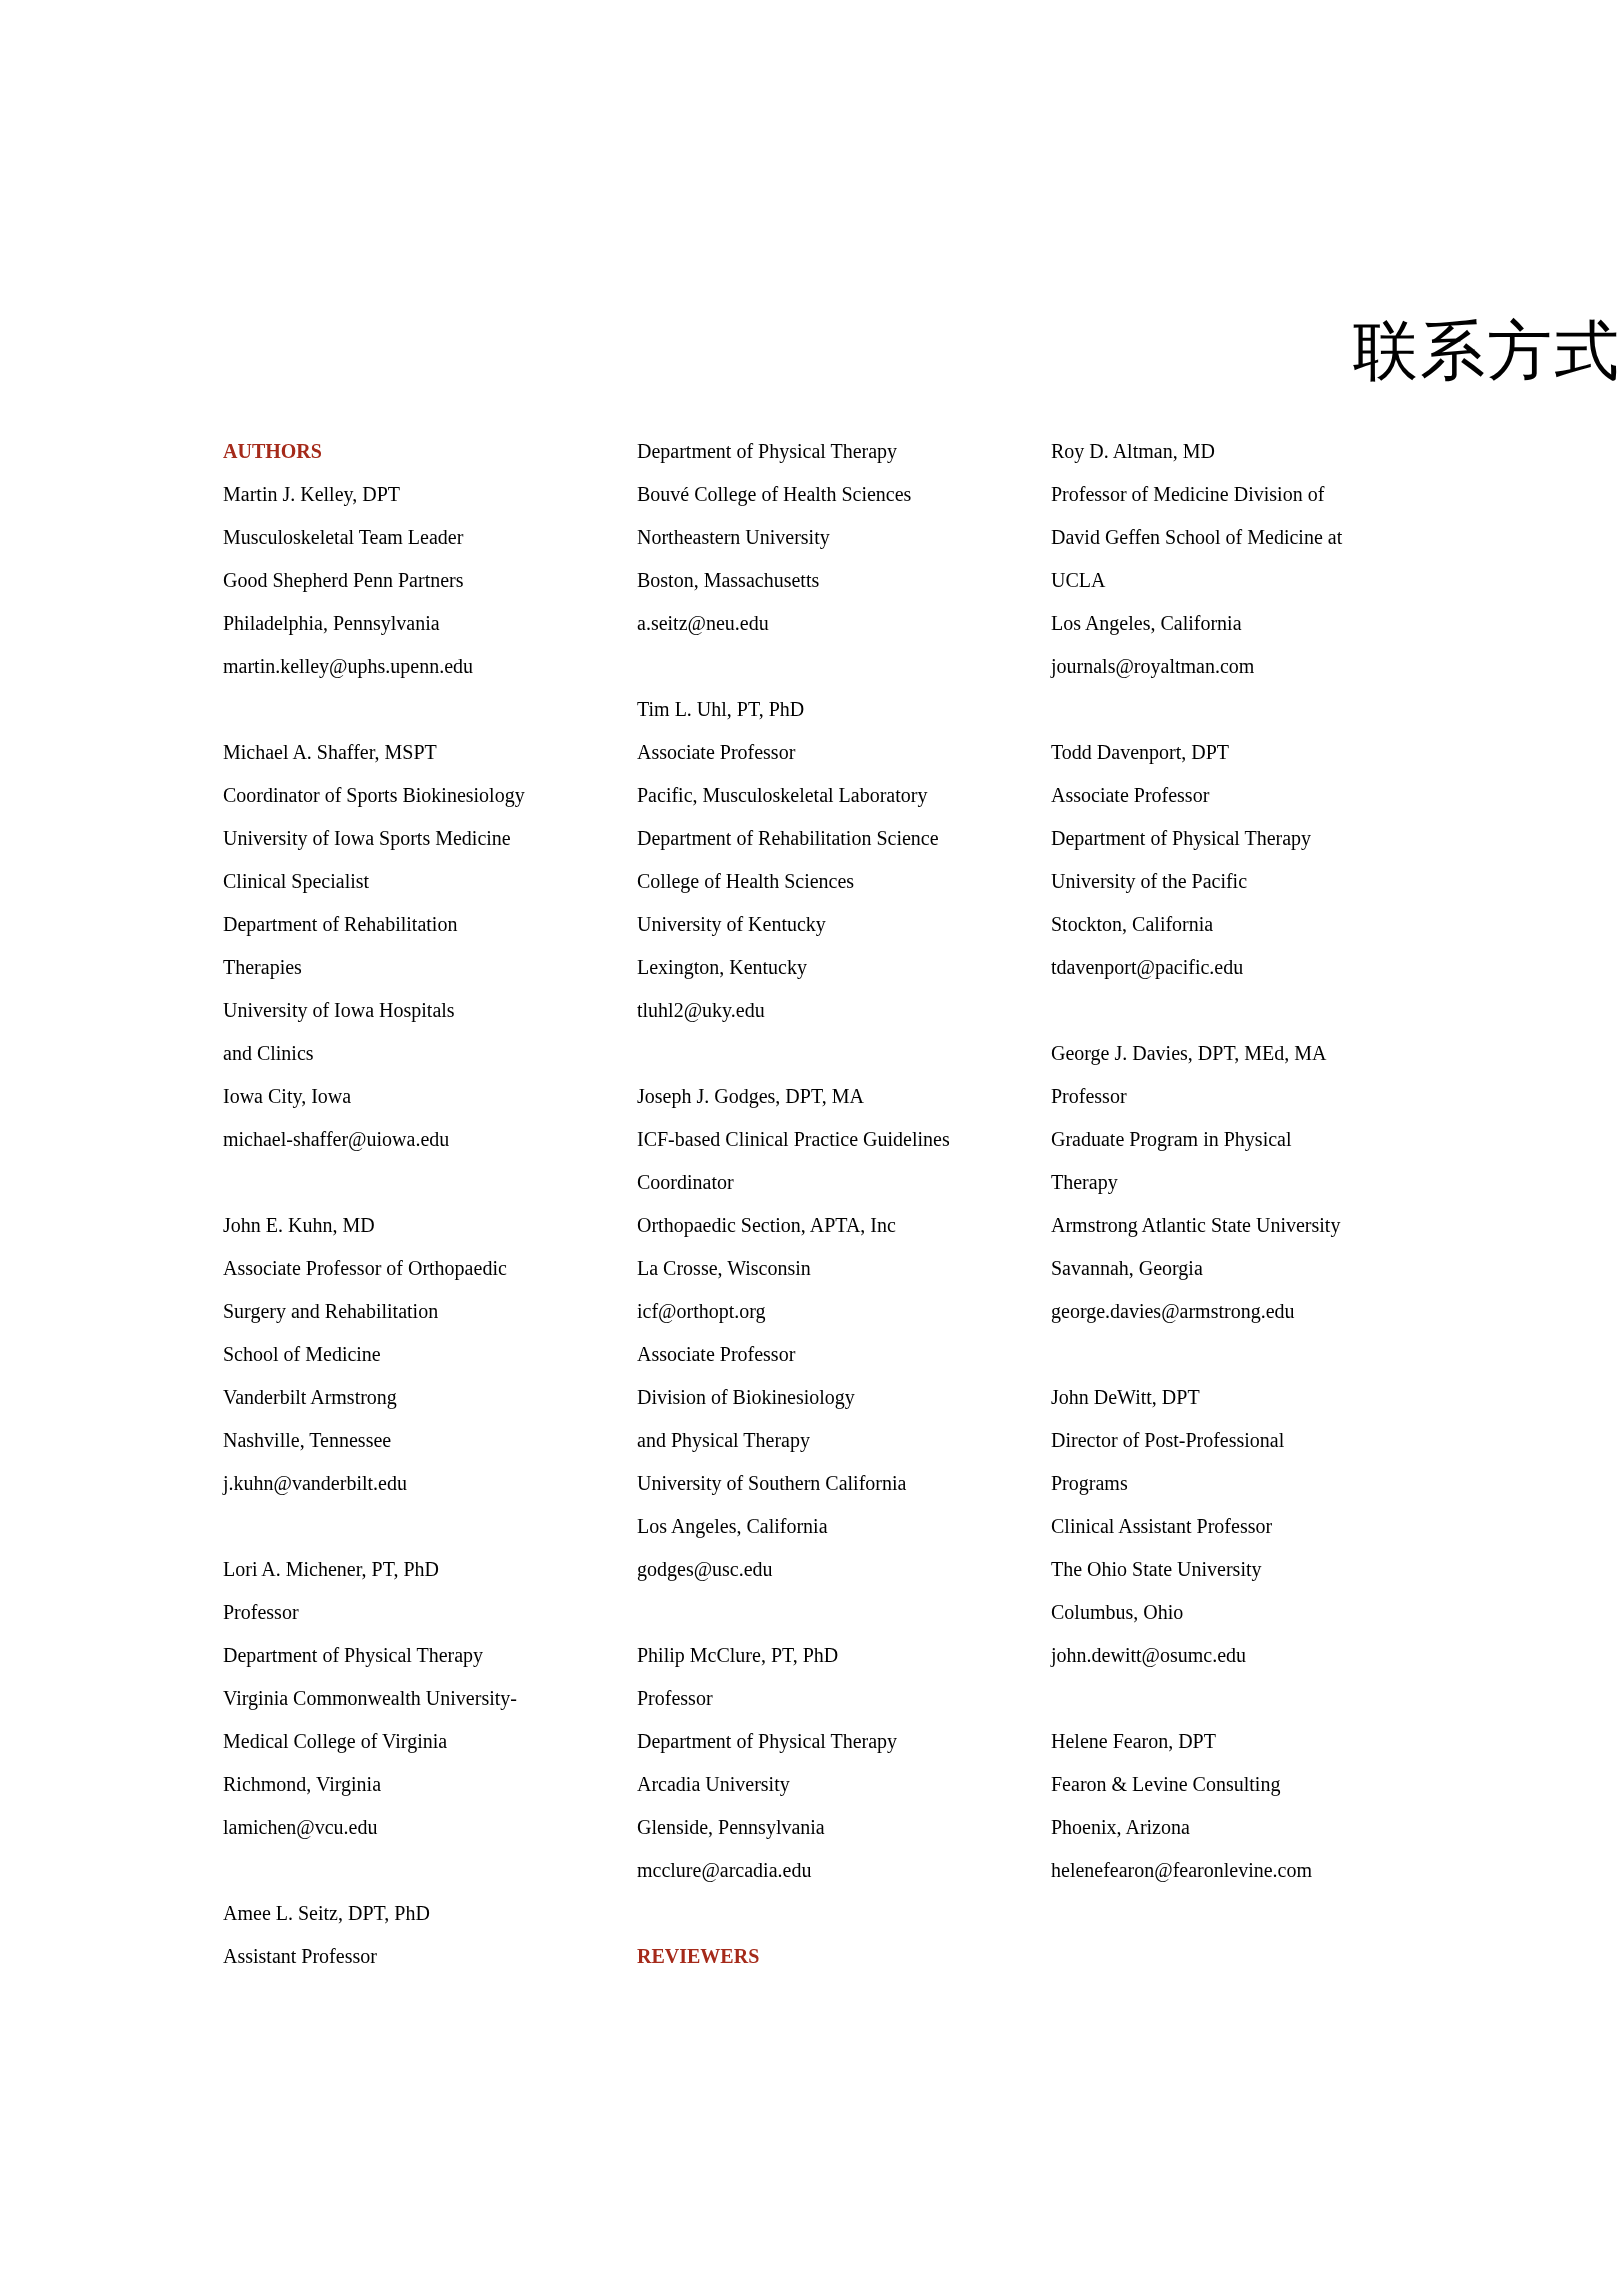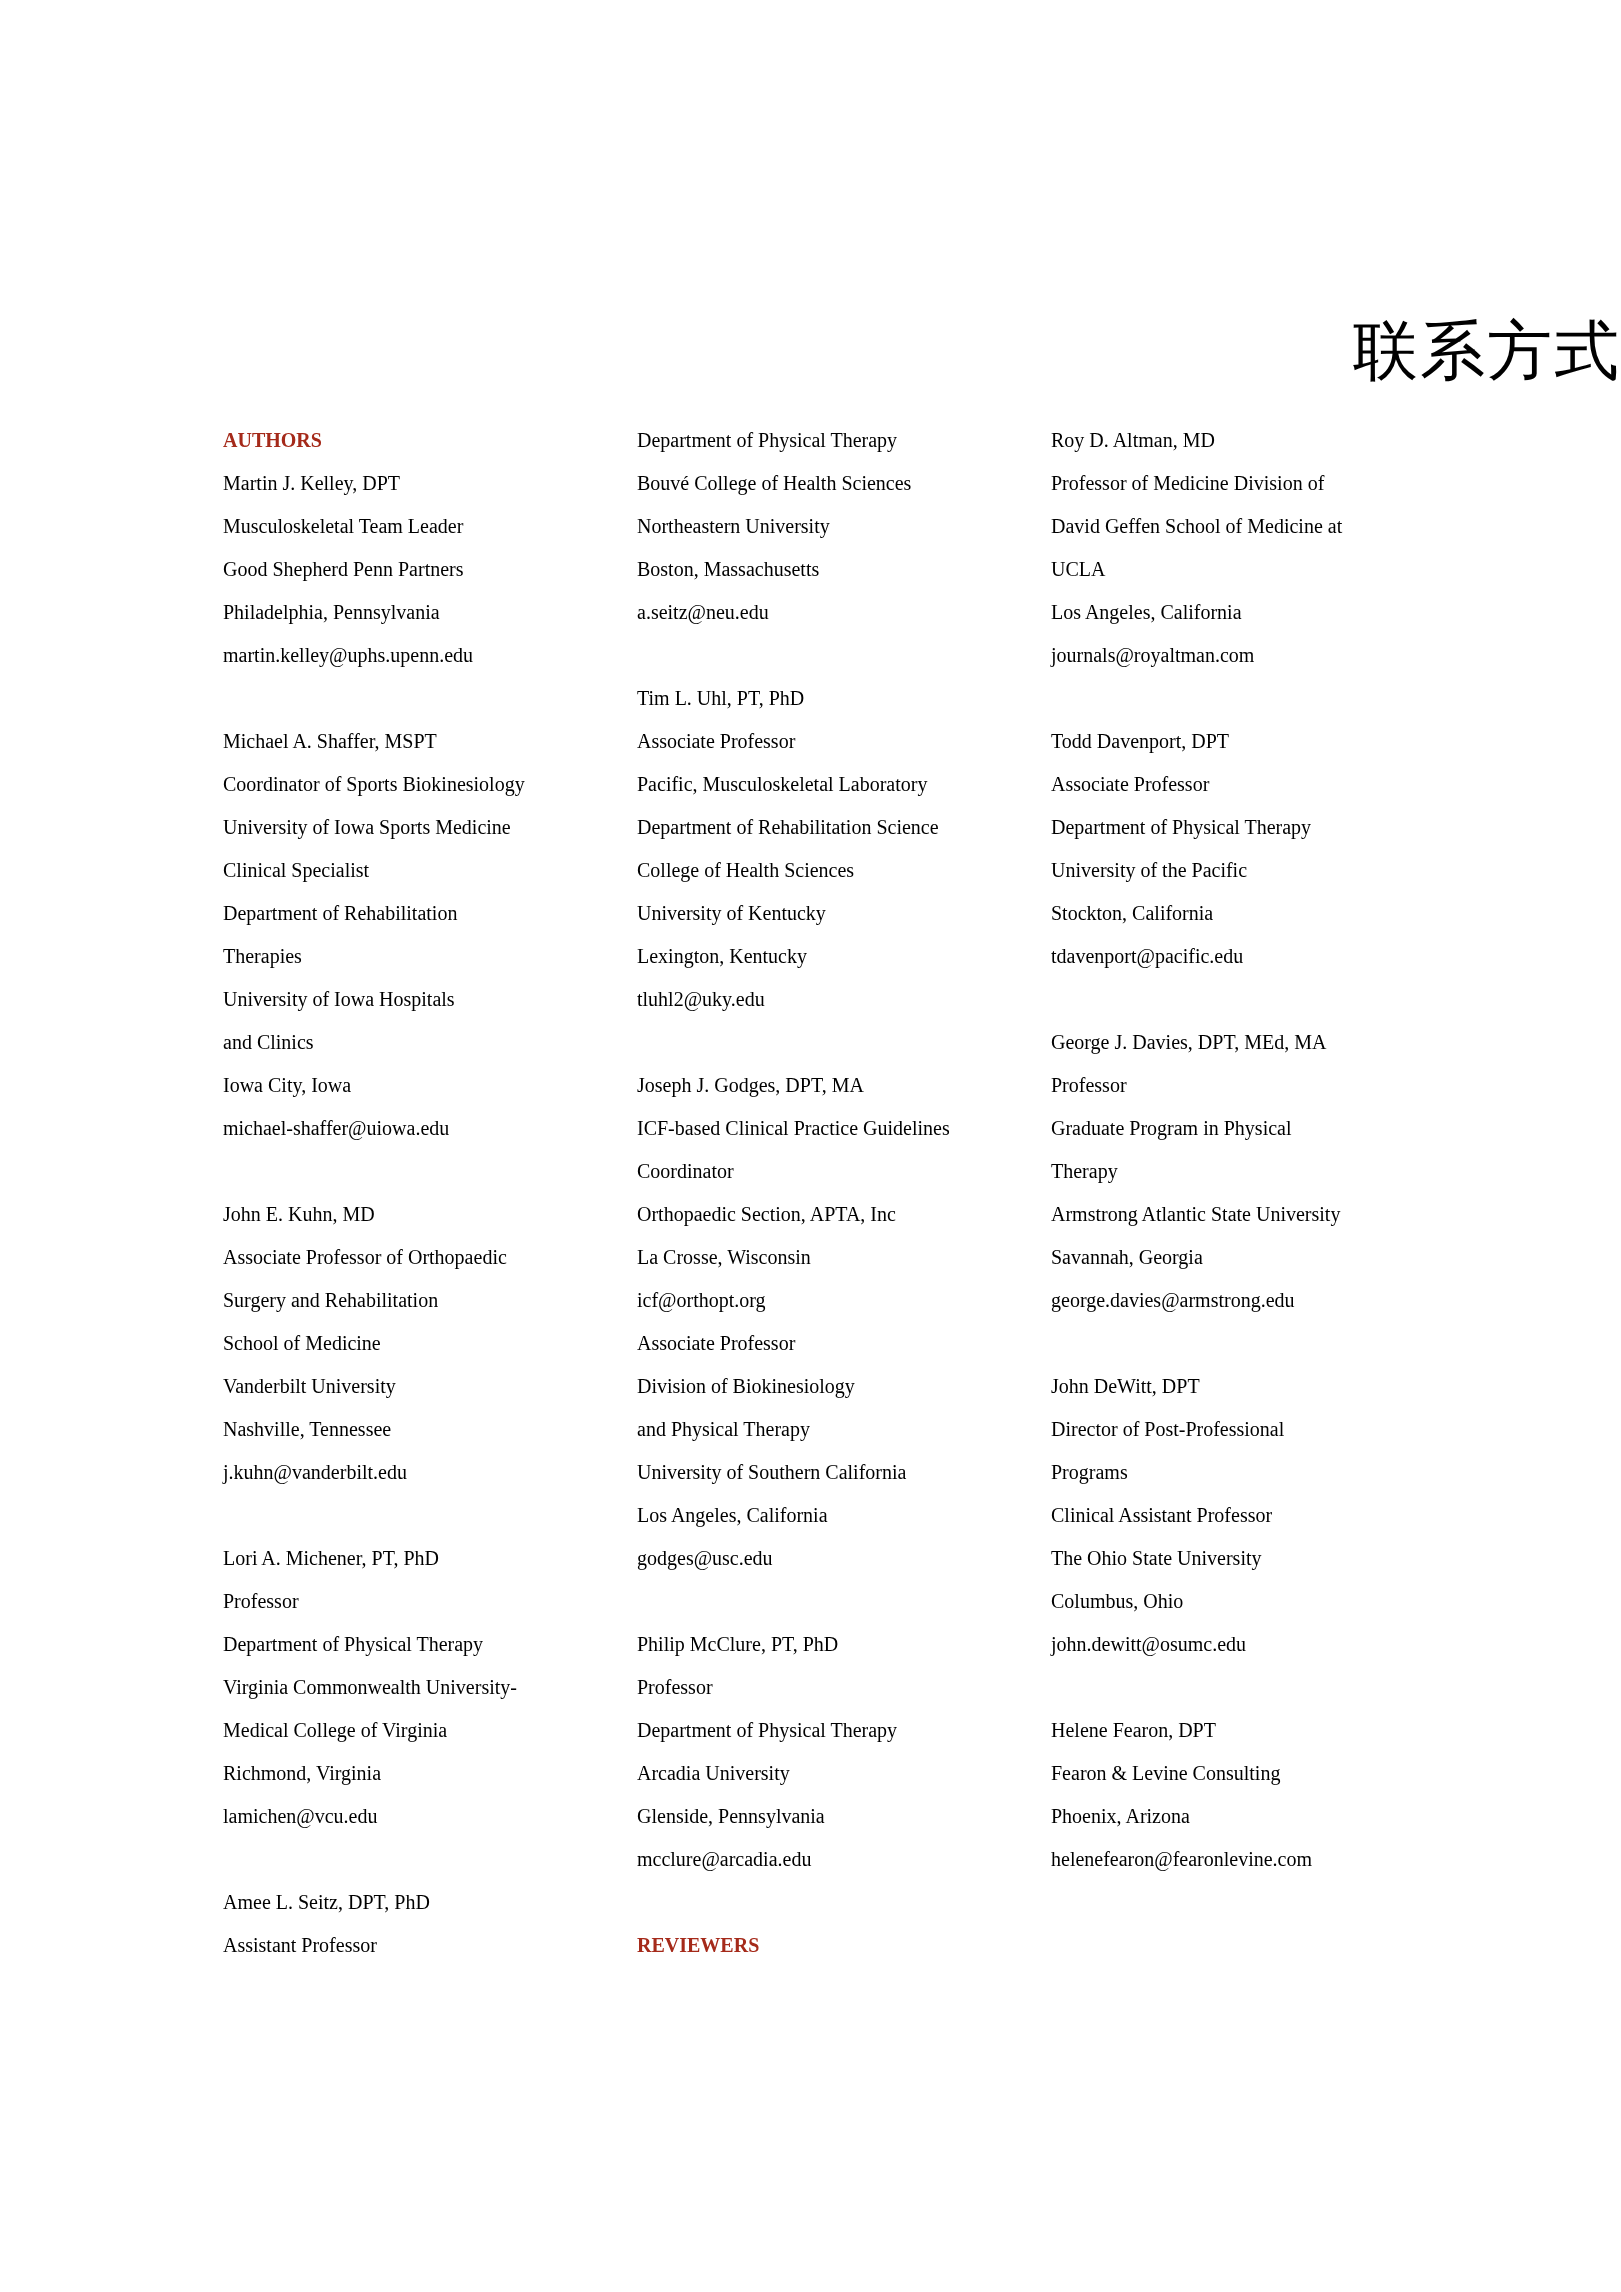--- a/index.html
+++ b/index.html
@@ -1,21 +1,21 @@
 <!DOCTYPE html>
 <html><head>
   <meta charset="utf-8">
   <style>
     html, body { margin: 0; padding: 0; background: #ffffff; }
     body { width: 1621px; height: 2293px; position: relative; overflow: hidden;
       font-family: "Liberation Serif", "DejaVu Serif", serif; color: #000; }
     .page-title { position: absolute; top: 263px; left: 0; width: 1621px; text-align: right;
       font-size: 65px; line-height: 88px; font-weight: normal; letter-spacing: 2px;
       font-family: "DejaVu Serif", "Liberation Serif", serif; }
-    .column { position: absolute; top: 419px; width: 392px; }
+    .column { position: absolute; top: 430px; width: 392px; }
     .col-1 { left: 223px; }
     .col-2 { left: 637px; }
     .col-3 { left: 1051px; }
     .line { font-size: 20px; line-height: 43px; height: 43px; white-space: nowrap; }
     .spacer { height: 43px; }
     .section-heading { color: #a52a1a; font-weight: bold; }
     .name { font-weight: normal; }
   </style>
 </head>
 <body>
@@ -43,21 +43,21 @@
       <div class="line">and Clinics</div>
       <div class="line">Iowa City, Iowa</div>
       <div class="line">michael-shaffer@uiowa.edu</div>
     </div>
     <div class="spacer"></div>
     <div class="entry">
       <div class="line"><span class="name">John E. Kuhn</span><span class="cred">, MD</span></div>
       <div class="line">Associate Professor of Orthopaedic</div>
       <div class="line">Surgery and Rehabilitation</div>
       <div class="line">School of Medicine</div>
-      <div class="line">Vanderbilt University</div>
+      <div class="line">Vanderbilt Armstrong</div>
       <div class="line">Nashville, Tennessee</div>
       <div class="line">j.kuhn@vanderbilt.edu</div>
     </div>
     <div class="spacer"></div>
     <div class="entry">
       <div class="line"><span class="name">Lori A. Michener</span><span class="cred">, PT, PhD</span></div>
       <div class="line">Professor</div>
       <div class="line">Department of Physical Therapy</div>
       <div class="line">Virginia Commonwealth University-</div>
       <div class="line">Medical College of Virginia</div>

